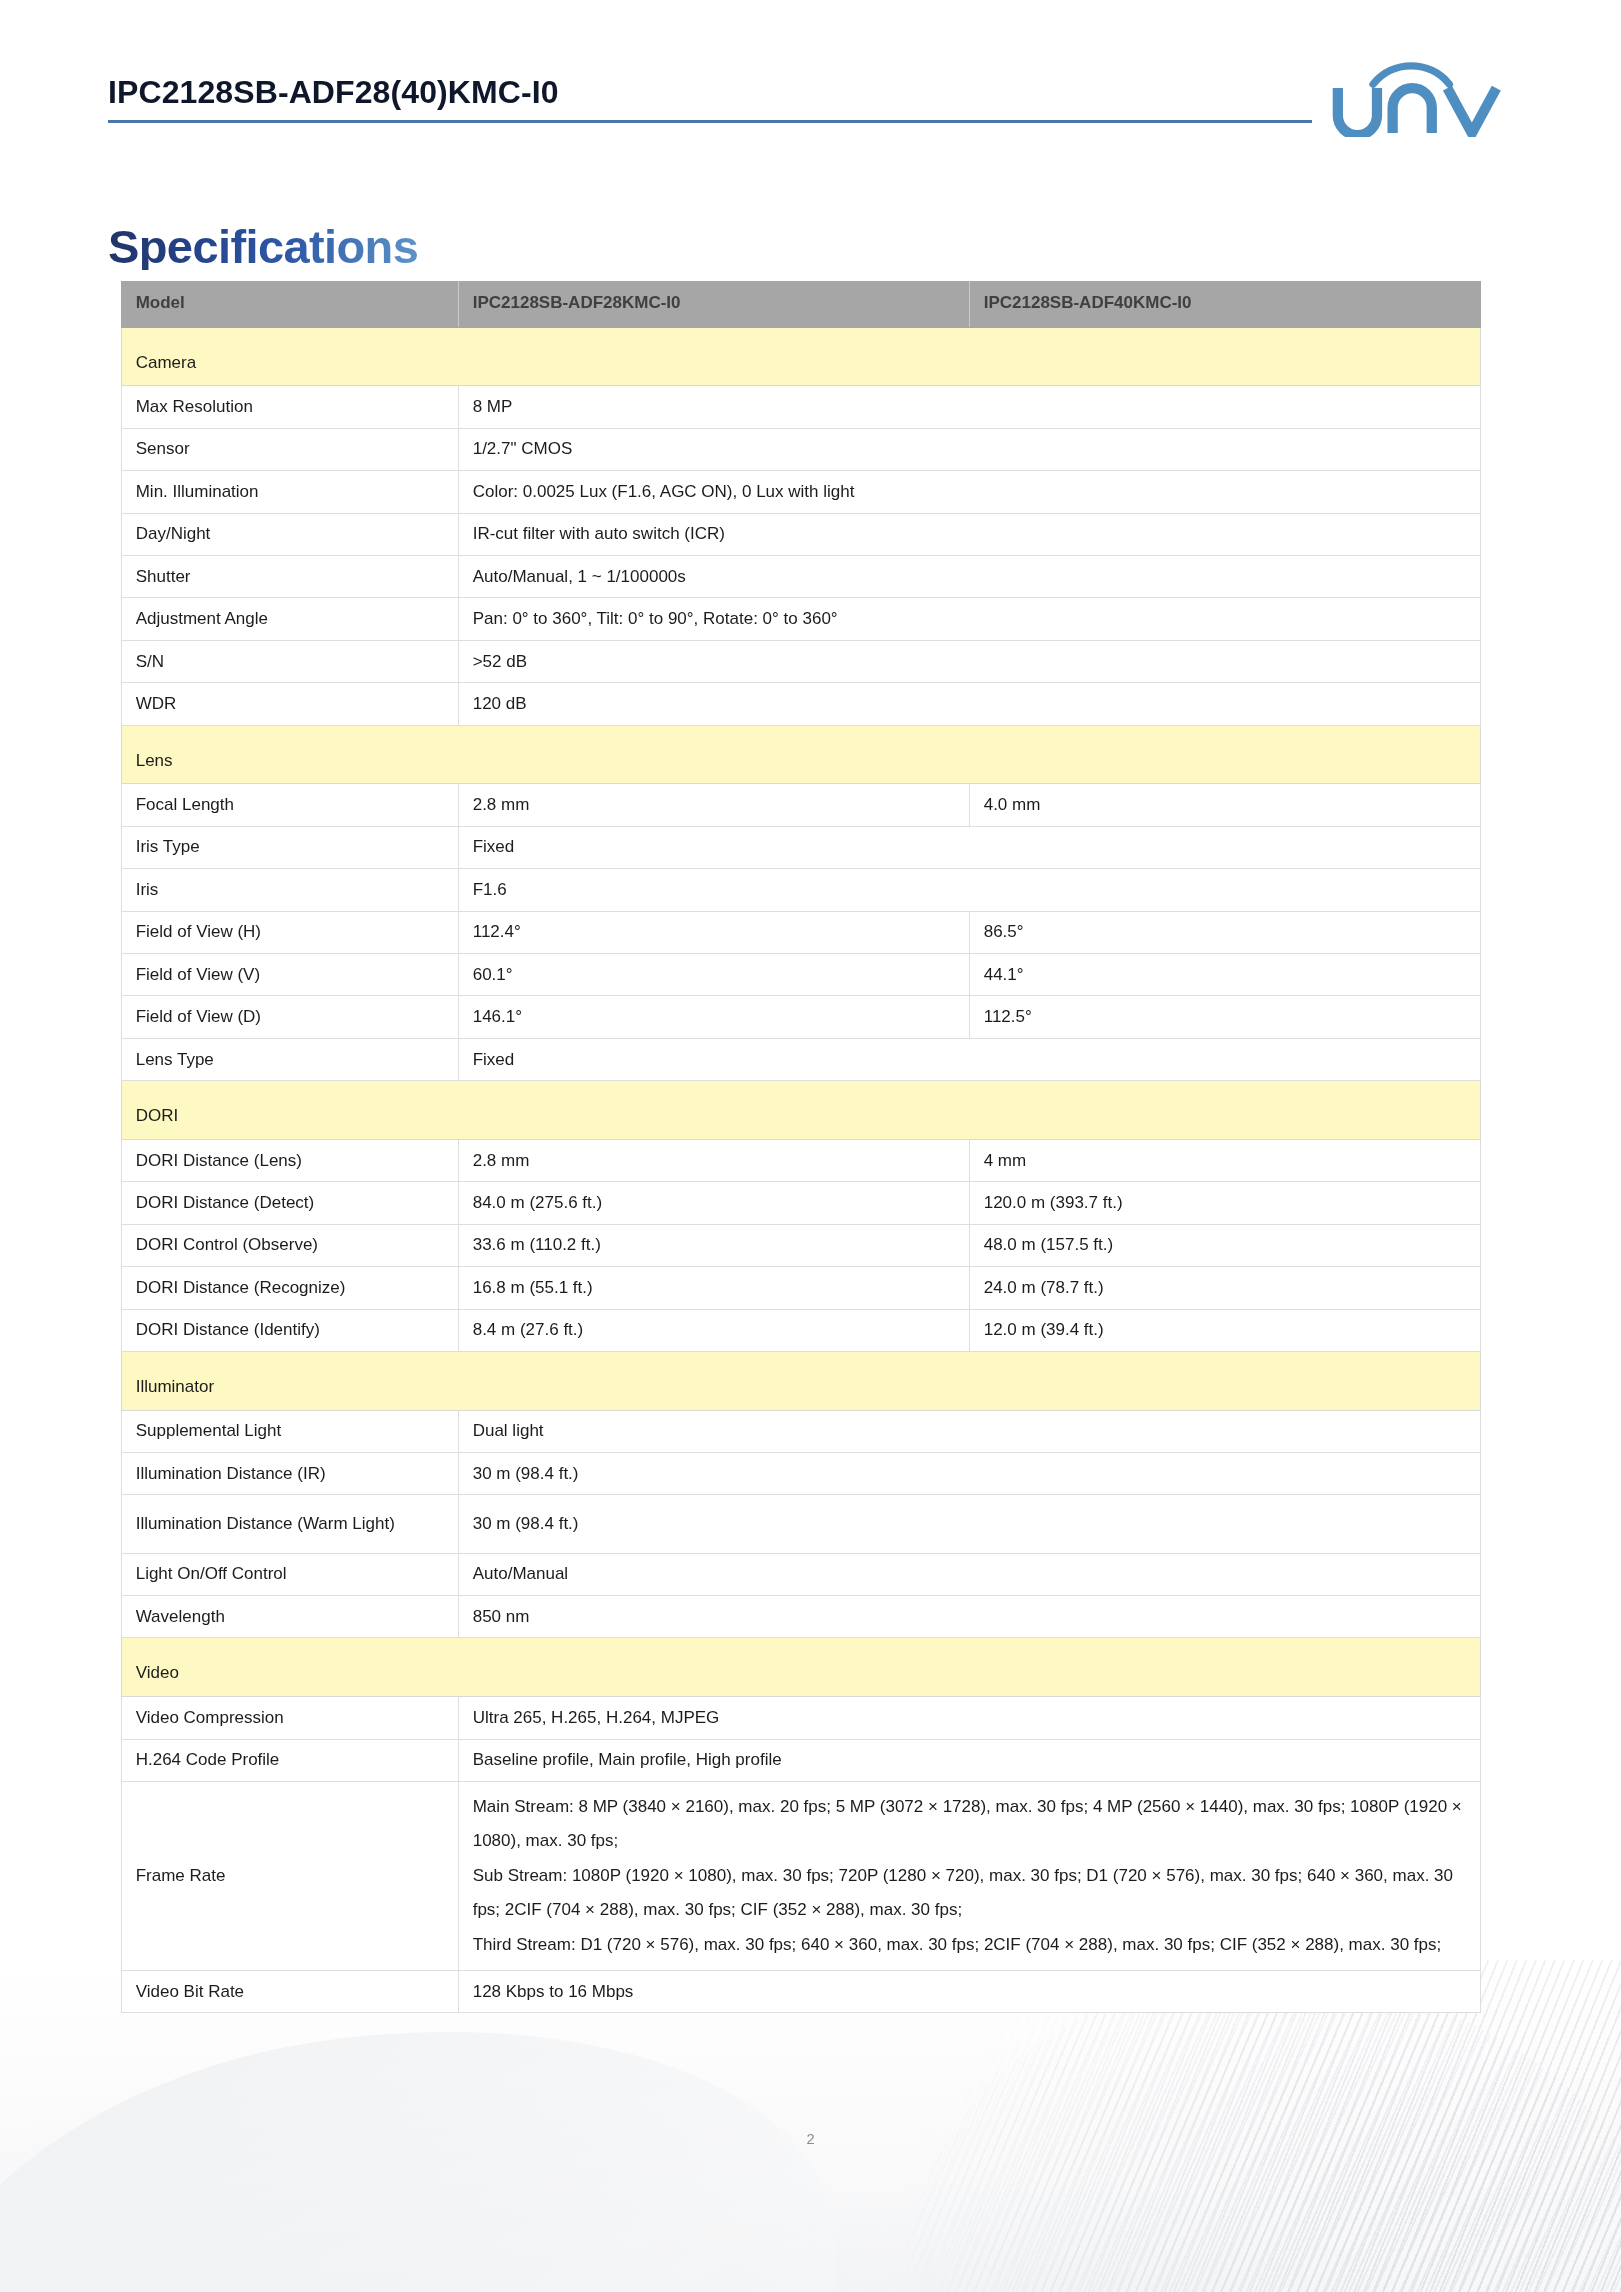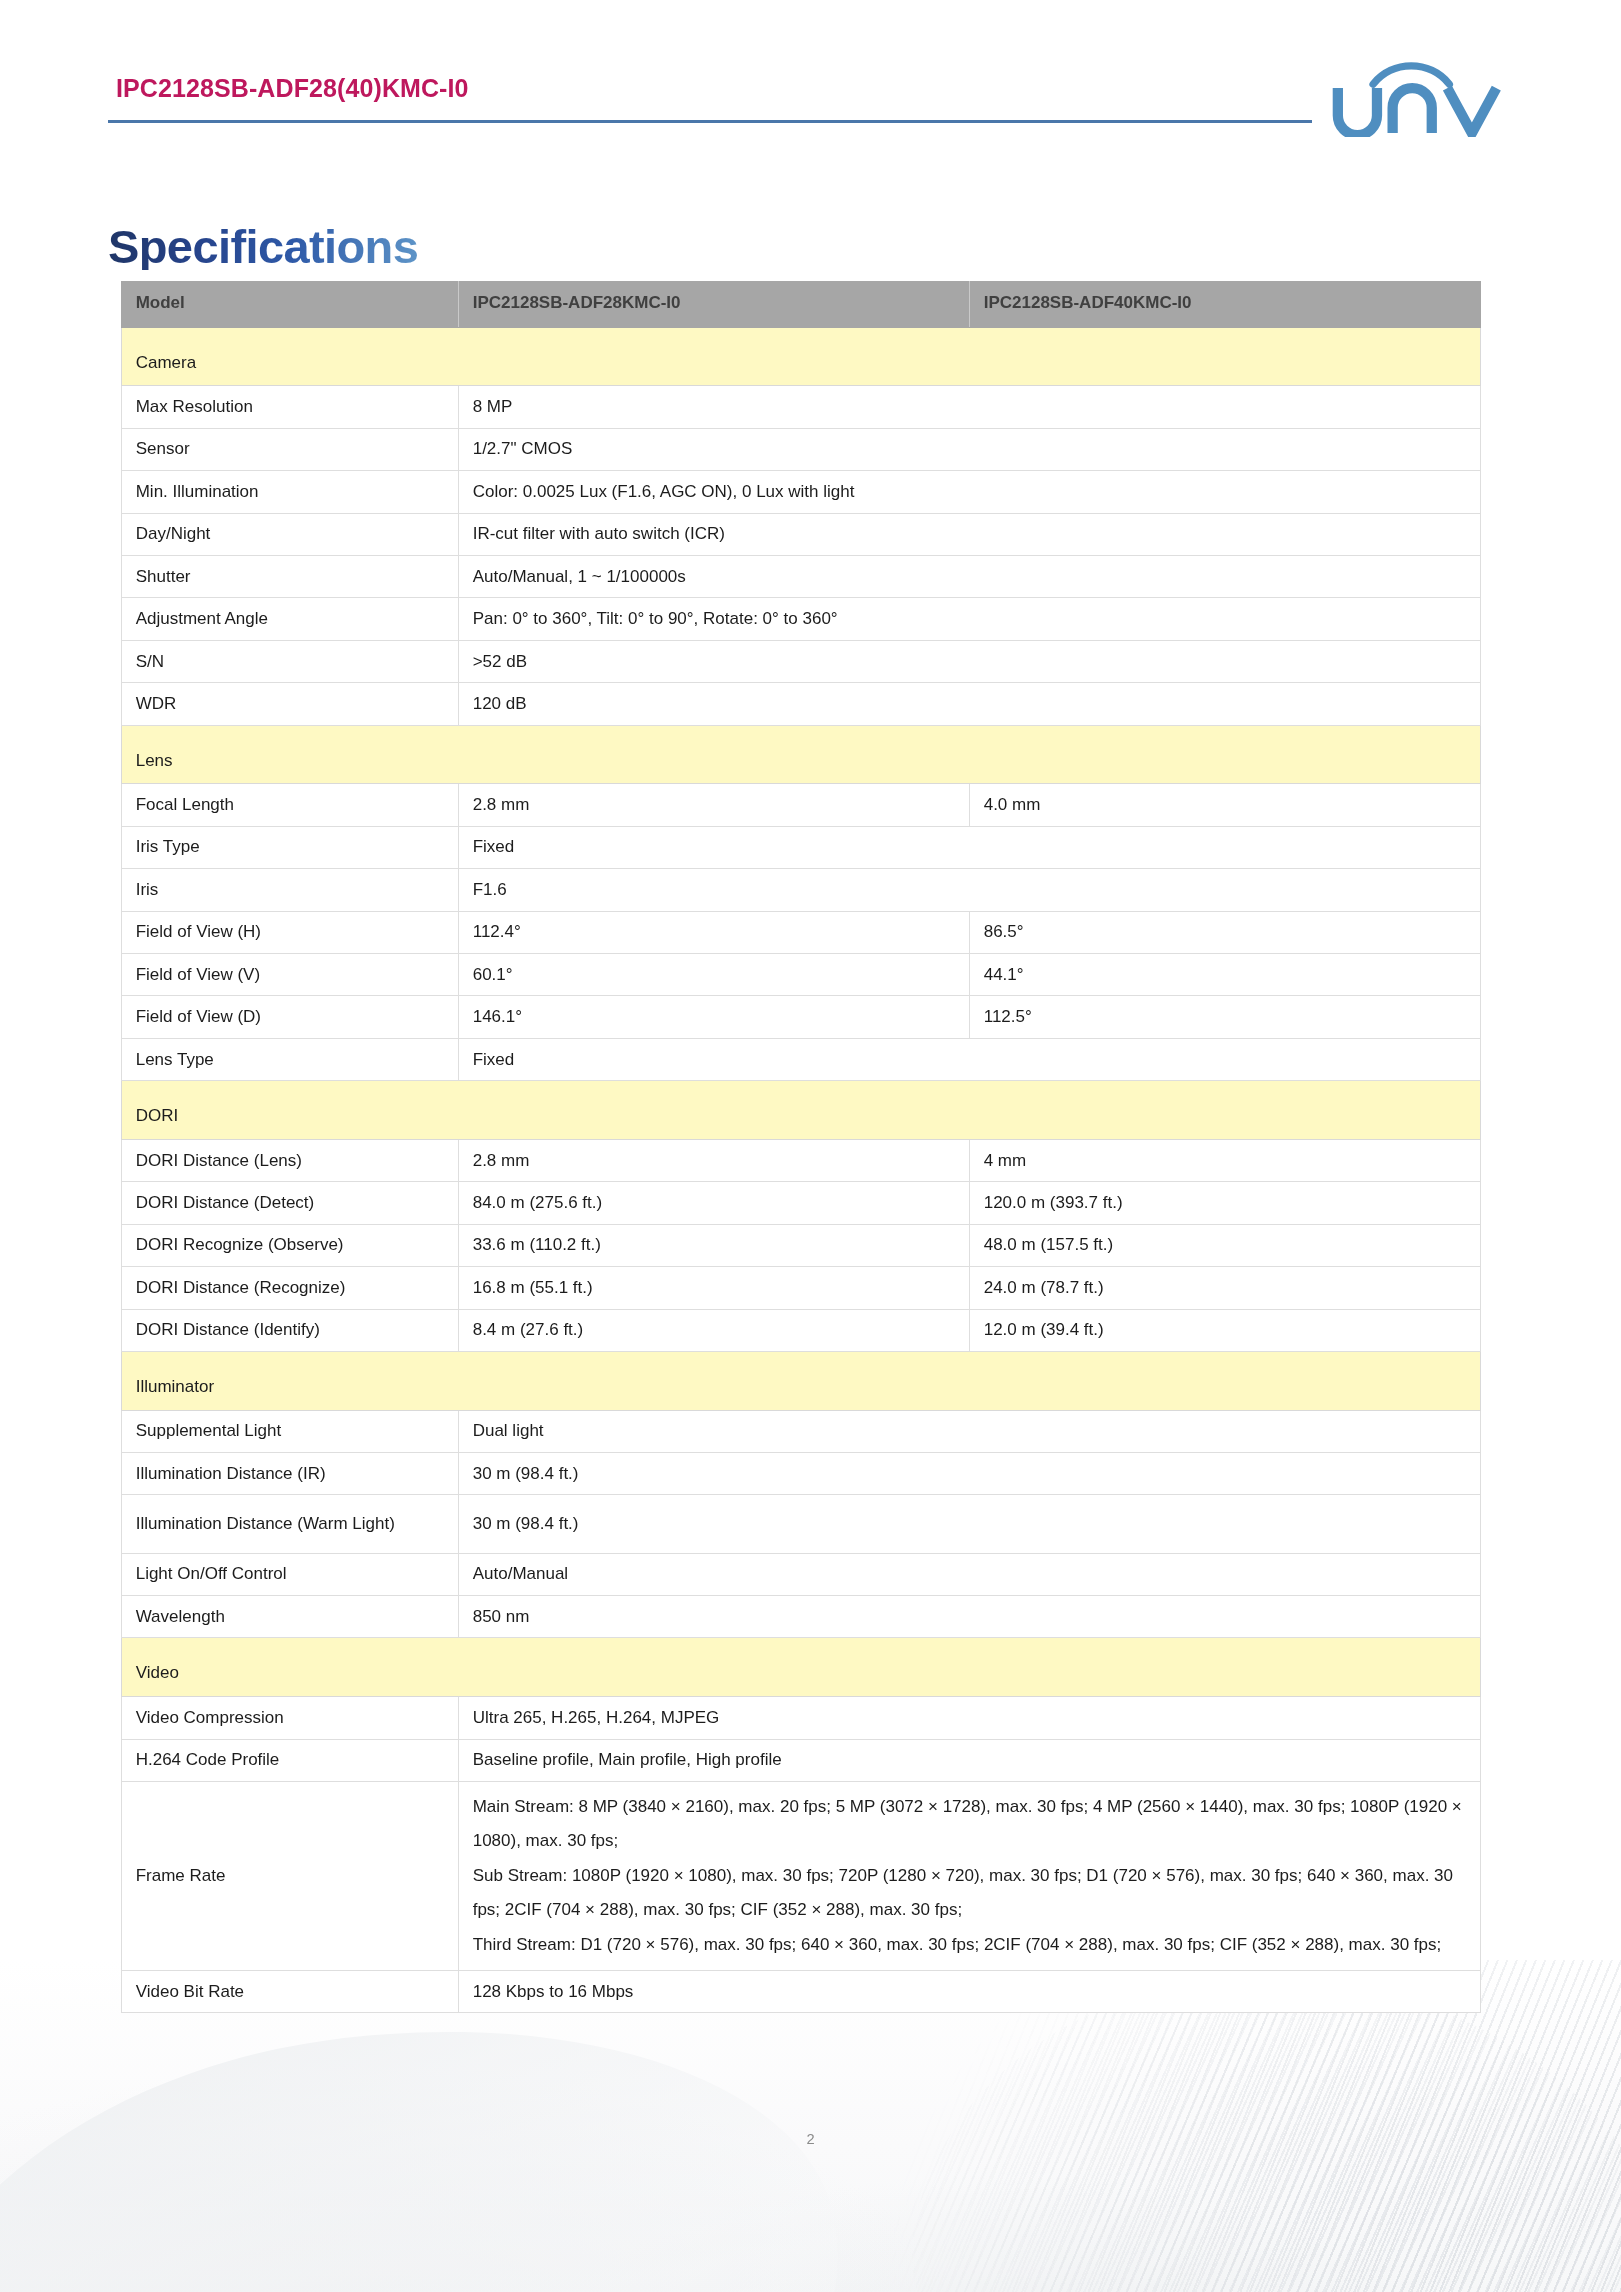--- a/index.html
+++ b/index.html
@@ -93,26 +93,26 @@
   
   .doc-header {
     position: absolute;
     left: 108px;
     top: 74px;
     width: 1406px;
     height: 69px;
   }
   .model-code {
     position: absolute;
-    left: 8px;
+    left: 0;
     top: 0;
-    font-size: 25px;
+    font-size: 32px;
     font-weight: bold;
     letter-spacing: 0.1px;
-    color: #be185d;
+    color: #0f172a;
     white-space: nowrap;
   }
   .header-rule {
     position: absolute;
     left: 0;
     top: 46px;
     width: 1204px;
     height: 2.9px;
     background: #4a77aa;
   }
@@ -330,21 +330,21 @@
           <td class="lbl">DORI Distance (Lens)</td>
           <td>2.8 mm</td>
           <td>4 mm</td>
         </tr>
         <tr class="row-data">
           <td class="lbl">DORI Distance (Detect)</td>
           <td>84.0 m (275.6 ft.)</td>
           <td>120.0 m (393.7 ft.)</td>
         </tr>
         <tr class="row-data">
-          <td class="lbl">DORI Recognize (Observe)</td>
+          <td class="lbl">DORI Control (Observe)</td>
           <td>33.6 m (110.2 ft.)</td>
           <td>48.0 m (157.5 ft.)</td>
         </tr>
         <tr class="row-data">
           <td class="lbl">DORI Distance (Recognize)</td>
           <td>16.8 m (55.1 ft.)</td>
           <td>24.0 m (78.7 ft.)</td>
         </tr>
         <tr class="row-data">
           <td class="lbl">DORI Distance (Identify)</td>

